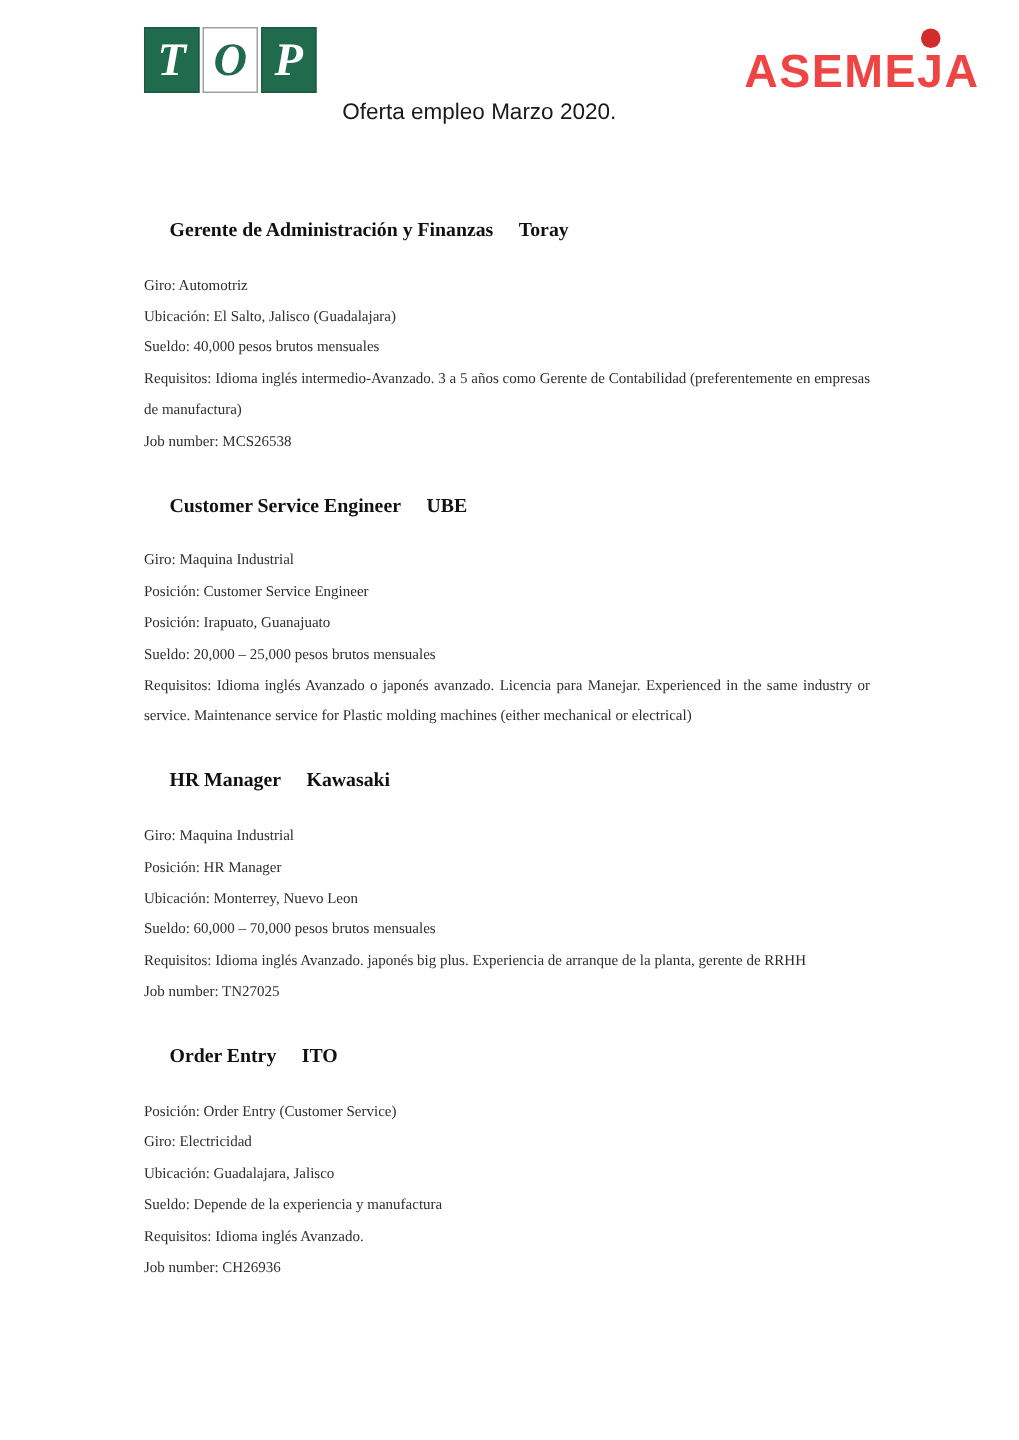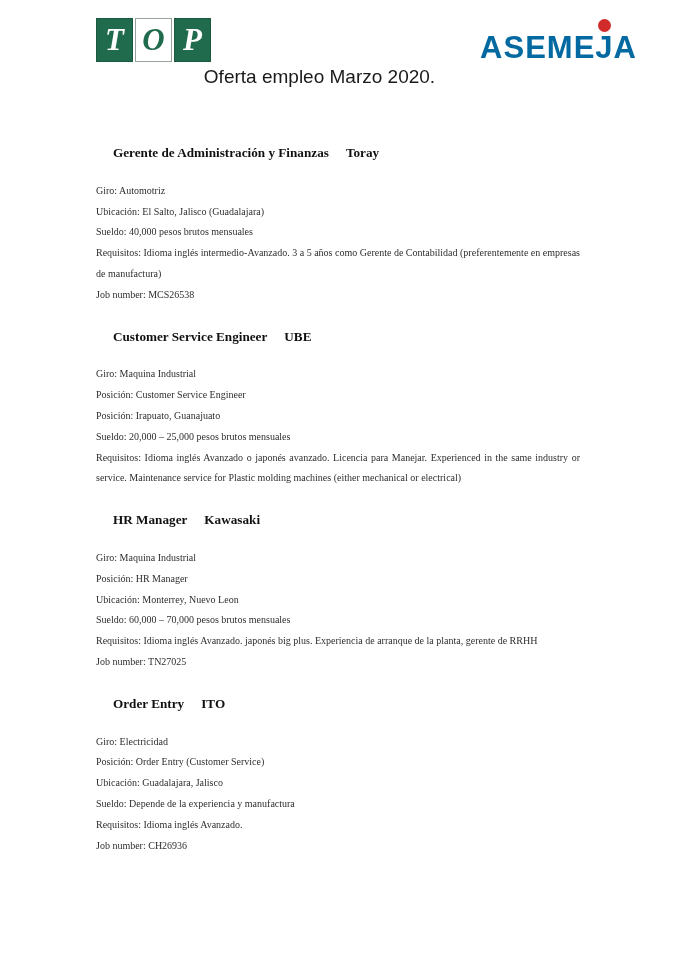--- a/index.html
+++ b/index.html
@@ -49,27 +49,27 @@
     color: #ffffff;
     border-color: #1b5a41;
   }
   .top-logo .sq.white {
     background: #ffffff;
     color: #206a4d;
     border: 1px solid #9aa29d;
   }
   .asemeja-logo {
     position: absolute;
-    right: 42px;
+    right: 26px;
     top: 14px;
     font-family: "Liberation Sans", sans-serif;
     font-weight: bold;
     font-size: 31px;
     letter-spacing: 1px;
-    color: #0369a1;
+    color: #ef4444;
     line-height: 36px;
     white-space: nowrap;
   }
   .asemeja-logo .j-wrap {
     position: relative;
     display: inline-block;
   }
   .asemeja-logo .red-dot {
     position: absolute;
     top: -11px;
@@ -82,21 +82,21 @@
   
   .doc-title {
     position: absolute;
     top: 66px;
     left: 0;
     width: 100%;
     box-sizing: border-box;
     padding-right: 40px;
     text-align: center;
     font-family: "Liberation Sans", sans-serif;
-    font-size: 19px;
+    font-size: 15px;
     color: #1a1a1a;
   }
   
   .content {
     position: absolute;
     top: 126px;
     left: 96px;
     width: 484px;
   }
   .job {
@@ -171,22 +171,22 @@
       <p>Ubicación: Monterrey, Nuevo Leon</p>
       <p>Sueldo: 60,000 – 70,000 pesos brutos mensuales</p>
       <p class="justify">Requisitos: Idioma inglés Avanzado. japonés big plus. Experiencia de arranque de la planta, gerente de RRHH</p>
       <p>Job number: TN27025</p>
     </section>
 
     <section class="job">
       <h2 class="job-head">
         <span class="job-title">Order Entry</span><span class="job-company">ITO</span>
       </h2>
+      <p>Posición: Order Entry (Customer Service)</p>
       <p>Giro: Electricidad</p>
-      <p>Posición: Order Entry (Customer Service)</p>
       <p>Ubicación: Guadalajara, Jalisco</p>
       <p>Sueldo: Depende de la experiencia y manufactura</p>
       <p class="justify">Requisitos: Idioma inglés Avanzado.</p>
       <p>Job number: CH26936</p>
     </section>
 
   </main>
 </div>
 
 </body></html>

